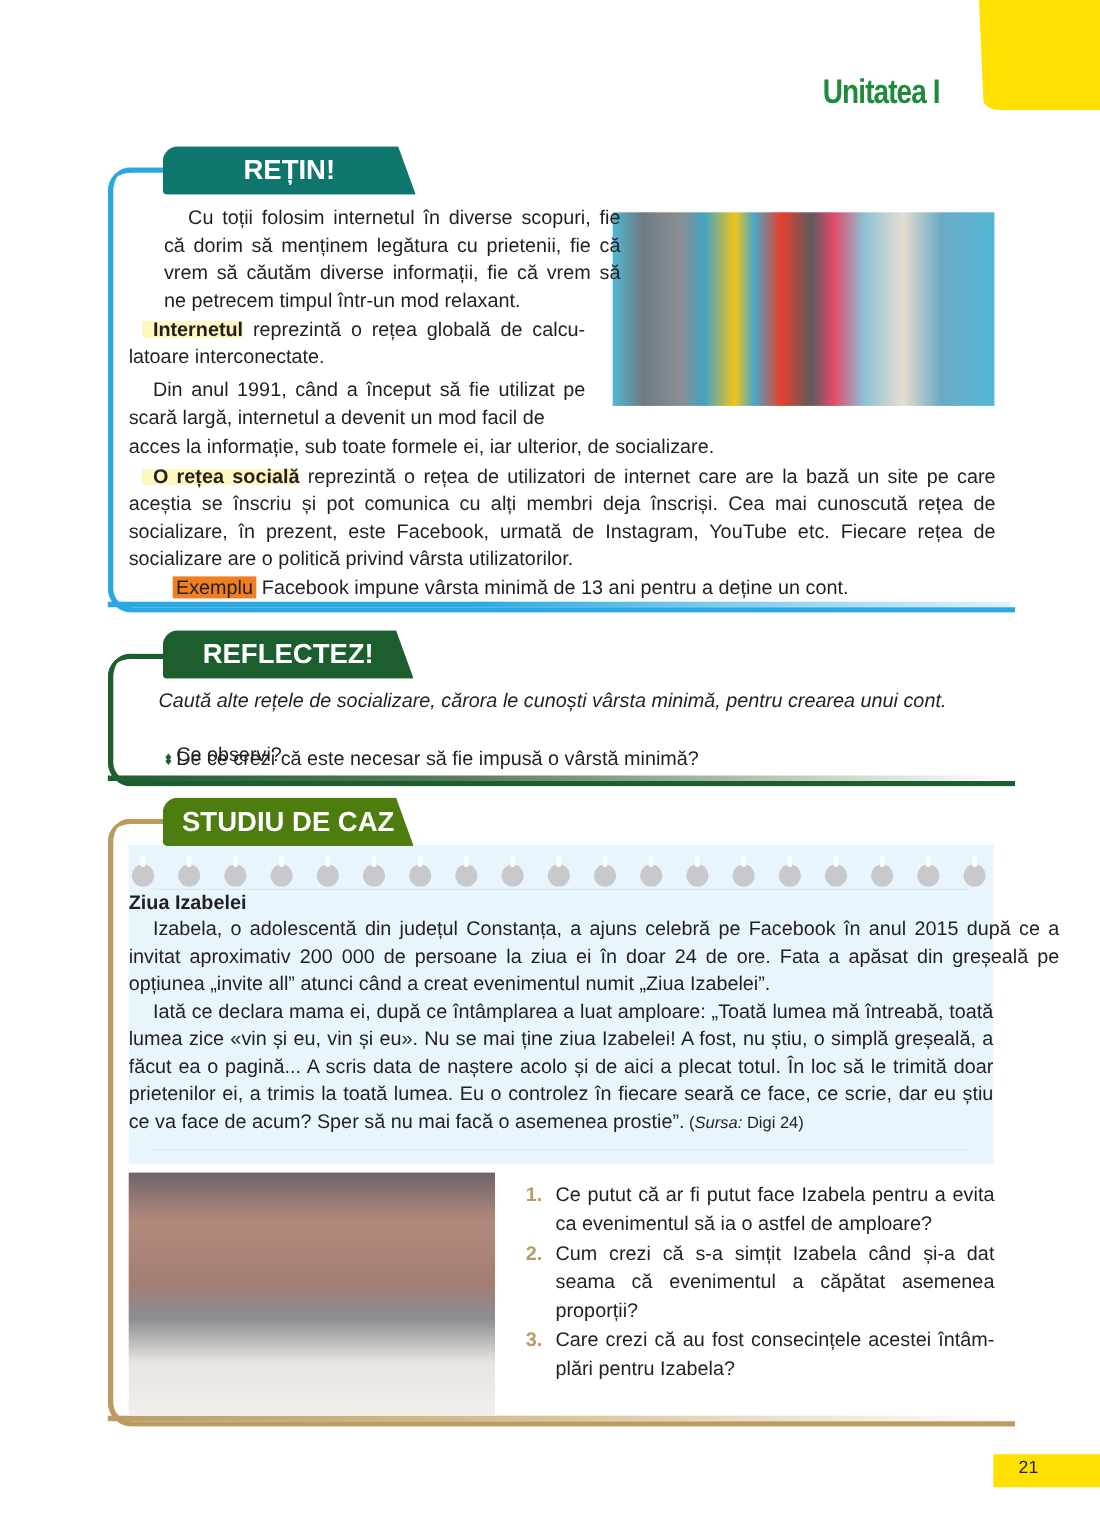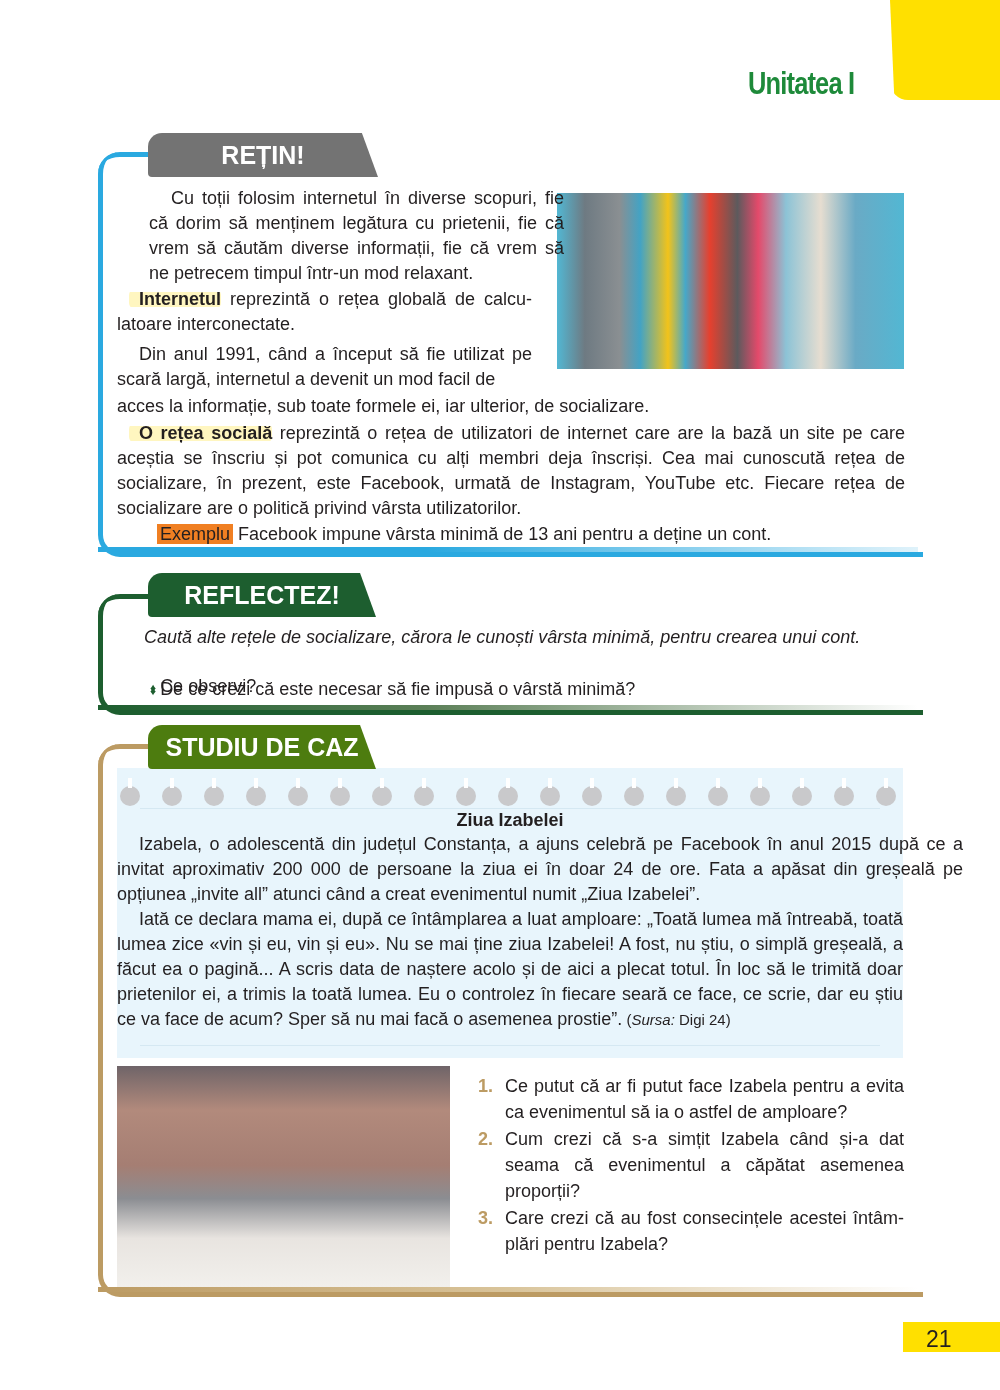--- a/index.html
+++ b/index.html
@@ -16,39 +16,39 @@
   .frame-retin::before{content:"";position:absolute;left:0;top:0;width:60px;height:22px;border-top:5px solid #2aa9e0;border-top-left-radius:22px;border-left:0;left:-5px;}
   .frame-reflect{left:98px;top:594px;width:820px;height:116px;border-color:#1d5e2f;border-top:none;}
   .frame-reflect::before{content:"";position:absolute;top:0;width:60px;height:22px;border-top:5px solid #1d5e2f;border-top-left-radius:22px;left:-5px;}
   .frame-studiu{left:98px;top:744px;width:820px;height:548px;border-color:#bc9b63;border-top:none;}
   .frame-studiu::before{content:"";position:absolute;top:0;width:60px;height:22px;border-top:5px solid #bc9b63;border-top-left-radius:22px;left:-5px;}
   .fade-blue{left:98px;top:547px;width:820px;height:5px;background:linear-gradient(90deg,#2aa9e0,#2aa9e0 40%,rgba(42,169,224,0.15));}
   .fade-green{left:98px;top:705px;width:820px;height:5px;background:linear-gradient(90deg,#1d5e2f,#5b7f57 40%,rgba(255,255,255,0));}
   .fade-gold{left:98px;top:1287px;width:820px;height:5px;background:linear-gradient(90deg,#bc9b63,#d9c49a 50%,rgba(255,255,255,0));}
   .label{position:absolute;color:#fff;font-weight:bold;font-size:25px;display:flex;align-items:center;justify-content:center;
          clip-path:polygon(0 0,93% 0,100% 100%,0 100%);border-top-left-radius:14px;border-bottom-left-radius:4px;border-top-right-radius:10px;}
-  .label-retin{left:148px;top:133px;width:230px;height:44px;background:#737373;}
+  .label-retin{left:148px;top:133px;width:230px;height:44px;background:#0f766e;}
   .label-reflect{left:148px;top:573px;width:228px;height:44px;background:#1d5e2f;}
   .label-studiu{left:148px;top:725px;width:228px;height:44px;background:#4d7c0f;}
   
   .p{position:absolute;font-size:18px;line-height:25px;}
   .hl{background:linear-gradient(180deg,rgba(255,255,255,0) 15%,#fff6c0 15%,#fff6c0 90%,rgba(255,255,255,0) 90%);font-weight:bold;padding-left:10px;margin-left:-10px;border-radius:6px;}
   .ex{background:#f07f22;color:#231f20;padding:0 3px;}
   .photo1{left:557px;top:193px;width:347px;height:176px;background:linear-gradient(90deg,#52b7d3 0%,#6e7a82 8%,#8a8f92 18%,#43a3c4 24%,#f2c31a 32%,#46a8c9 37%,#e6402e 44%,#5d5a5d 52%,#e44a6b 58%,#8cc3d6 66%,#e6ddd0 76%,#6aaac5 86%,#52b7d3 100%);}
   .photo2{left:117px;top:1066px;width:333px;height:221px;background:linear-gradient(180deg,#6f6468 0%,#b28a7c 20%,#a57e73 45%,#8b8d92 60%,#e8e4e0 78%,#f2f0ec 100%);}
   .notebook{left:117px;top:768px;width:786px;height:290px;background:#e8f5fc;}
   .ring{position:absolute;top:778px;width:20px;height:26px;}
   .ring .stem{position:absolute;left:8px;top:0;width:4px;height:10px;background:#ffffff;}
   .ring .ball{position:absolute;left:0;top:8px;width:20px;height:20px;border-radius:50%;background:#c9c9cb;}
   .note-line{position:absolute;left:140px;width:740px;height:1px;background:#d5e8f2;}
   .q{position:absolute;font-size:18px;line-height:26px;left:478px;width:426px;}
   .qnum{position:absolute;left:0;color:#bc9b63;font-weight:bold;}
   .qtext{display:block;padding-left:27px;text-align:justify;}
   .page-num-bg{left:903px;top:1322px;width:97px;height:30px;background:#ffe000;}
-  .page-num{left:926px;top:1326px;font-size:23px;}
+  .page-num{left:926px;top:1326px;font-size:16px;}
   .bullet{color:#1d5e2f;font-size:12px;margin-right:4px;}
 </style>
 </head>
 <body>
 
 <div class="abs yellow-tab"></div>
 <div class="abs unit-title">Unitatea I</div>
 
 <div class="frame frame-retin"></div>
 <div class="abs fade-blue"></div>
@@ -150,21 +150,21 @@
   <div class="ring" style="left:876px">
       <div class="ball"></div>
       <div class="stem"></div>
     </div>
 </div>
 <div class="note-line" style="top:808px"></div>
 <div class="note-line" style="top:1045px"></div>
 
 <div class="label label-studiu">STUDIU DE CAZ</div>
 
-<div class="p" style="left:117px;top:808px;width:786px;text-align:center;font-weight:bold;">Ziua Izabelei</div>
+<div class="p" style="left:117px;top:808px;width:786px;text-align:left;font-weight:bold;">Ziua Izabelei</div>
 <div class="p" style="left:117px;top:832px;width:846px;text-align:justify;text-indent:22px;">Izabela, o adolescentă din județul Constanța, a ajuns celebră pe Facebook în anul 2015 după ce a invitat aproximativ 200 000 de persoane la ziua ei în doar 24 de ore. Fata a apăsat din greșeală pe opțiunea „invite all” atunci când a creat evenimentul numit „Ziua Izabelei”.</div>
 <div class="p" style="left:117px;top:907px;width:786px;text-align:justify;text-indent:22px;"><span>Iată ce declara mama ei, după ce întâmplarea a luat amploare: „Toată lumea mă întreabă, toată lumea zice «vin și eu, vin și eu». Nu se mai ține ziua Izabelei! A fost, nu știu, o simplă greșeală, a făcut ea o pagină... A scris data de naștere acolo și de aici a plecat totul. În loc să le trimită doar prietenilor ei, a trimis la toată lumea. Eu o controlez în fiecare seară ce face, ce scrie, dar eu știu ce va face de acum? Sper să nu mai facă o asemenea prostie”.</span><span style="font-size:15px"><span> (</span><i>Sursa:</i><span> Digi 24)</span></span></div>
 
 <div class="abs photo2" title="girl with mug, dog and laptop on rug"></div>
 
 <div class="q" style="top:1073px;">
     <span class="qnum">1.</span>
     <span class="qtext">Ce putut că ar fi putut face Izabela pentru a evita ca evenimentul să ia o astfel de amploare?</span>
   </div>
 <div class="q" style="top:1126px;">

